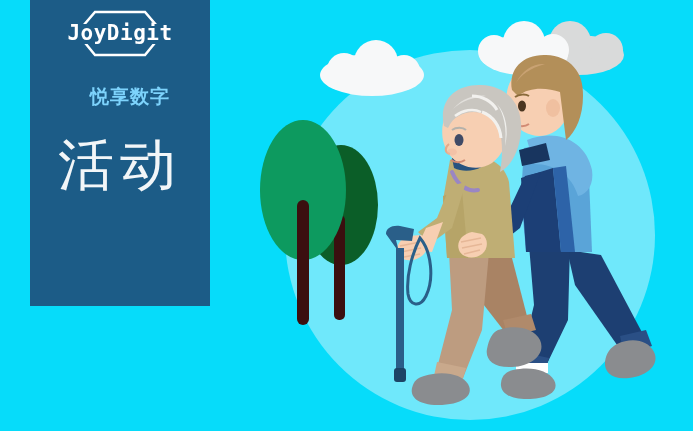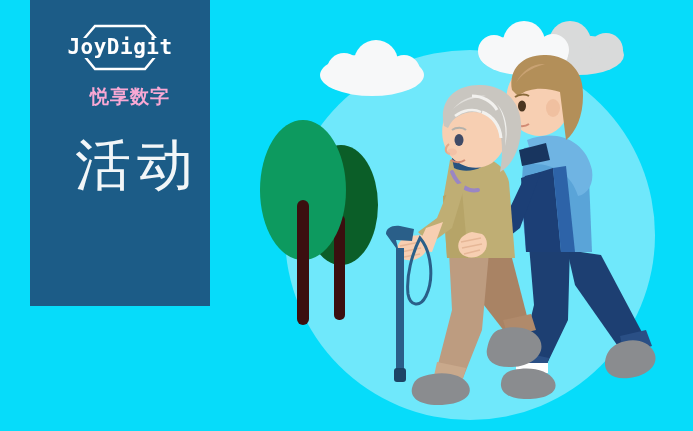--- a/index.html
+++ b/index.html
@@ -9,34 +9,33 @@
     font-family:"Liberation Sans", sans-serif;
     overflow:hidden;position:relative;
   }
   #stage{position:absolute;inset:0;width:693px;height:431px;}
   #art{position:absolute;left:0;top:0;}
   .brand-panel{
     position:absolute;left:30px;top:0;width:180px;height:306px;
     background:#1c5c87;z-index:5;
   }
   .logo-wrap{
-    position:absolute;left:0;top:22px;width:180px;height:52px;
+    position:absolute;left:0;top:8px;width:180px;height:52px;
   }
   .logo-wrap svg{position:absolute;left:50%;top:0;transform:translateX(-50%);}
   .logo-sub{
     position:absolute;left:0;top:84px;width:200px;text-align:center;
-    color:#f9a8d4;font-size:19px;letter-spacing:1px;font-weight:bold;
+    color:#7dd3fc;font-size:19px;letter-spacing:1px;font-weight:bold;
     font-family:"DejaVu Sans", sans-serif;
   }
   .title-big{
     position:absolute;left:0;top:135px;width:180px;text-align:center;
     color:#f2f6f8;font-size:56px;line-height:60px;font-weight:normal;
     letter-spacing:6px;
     font-family:"DejaVu Sans", sans-serif;
-    padding-left:17px;
   }
   .title-big span{display:block;}
 </style>
 </head>
 <body>
 
 <div id="stage">
 
   <svg id="art" width="693" height="431" viewBox="0 0 693 431">
 

